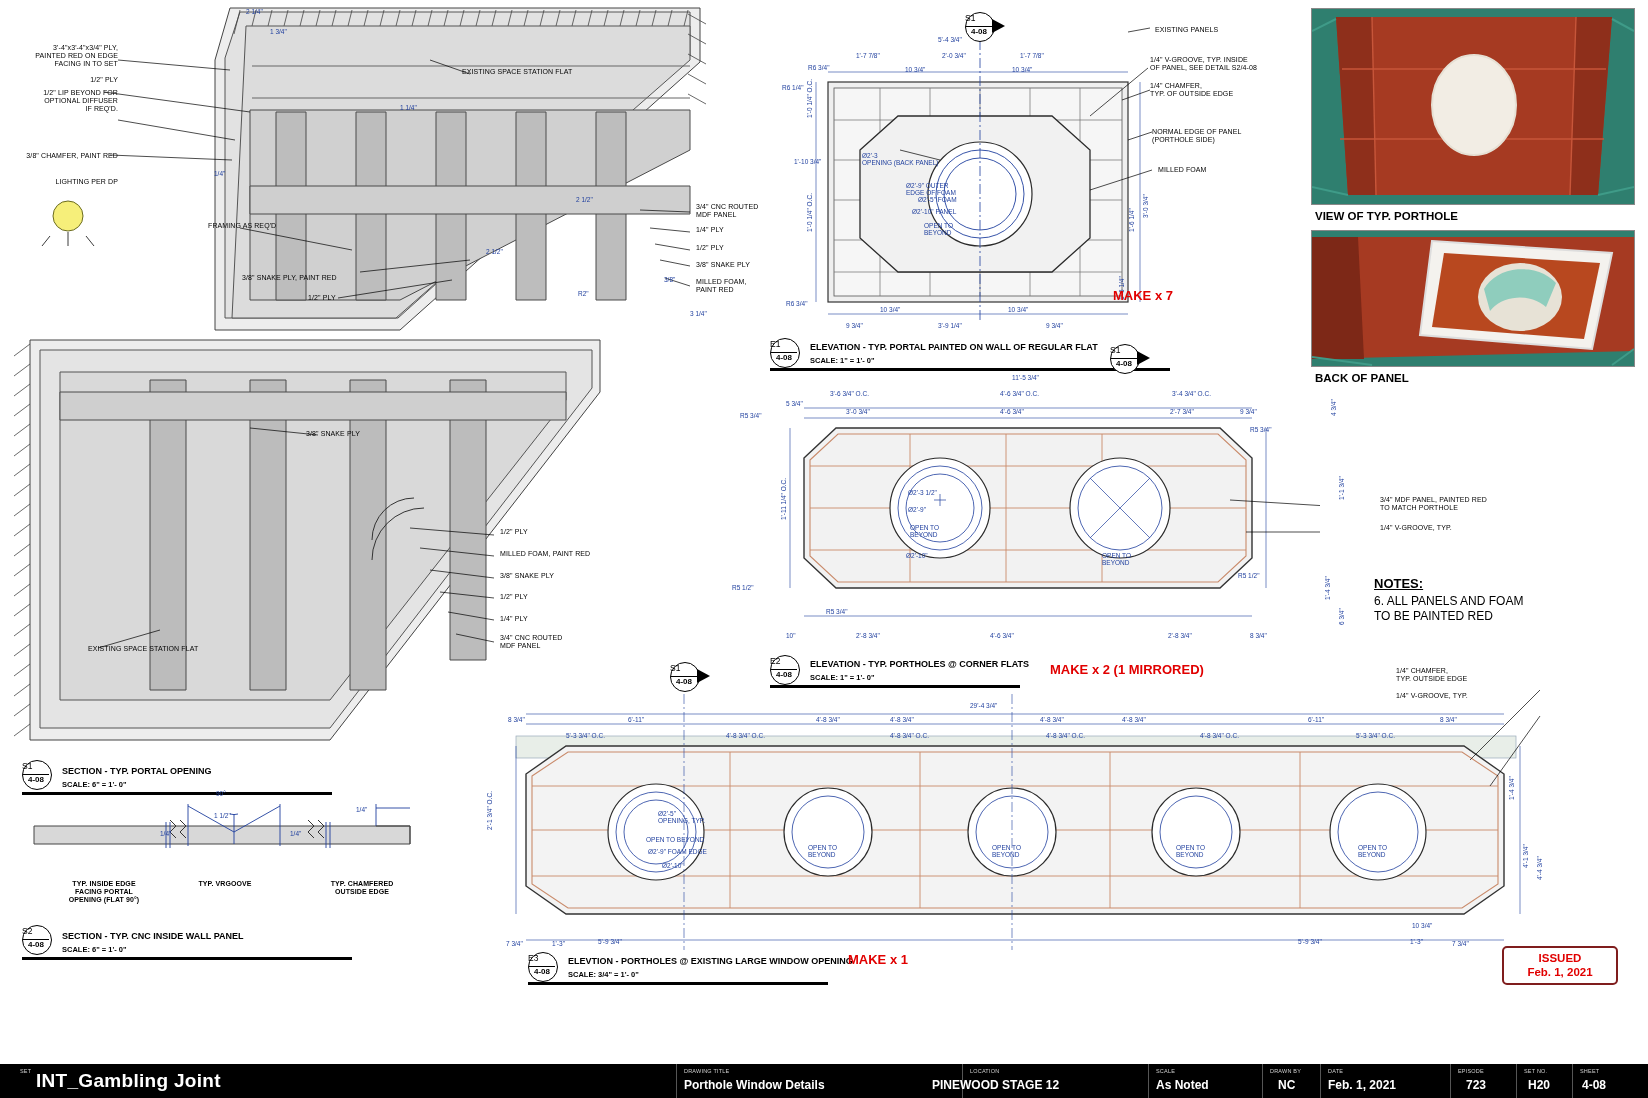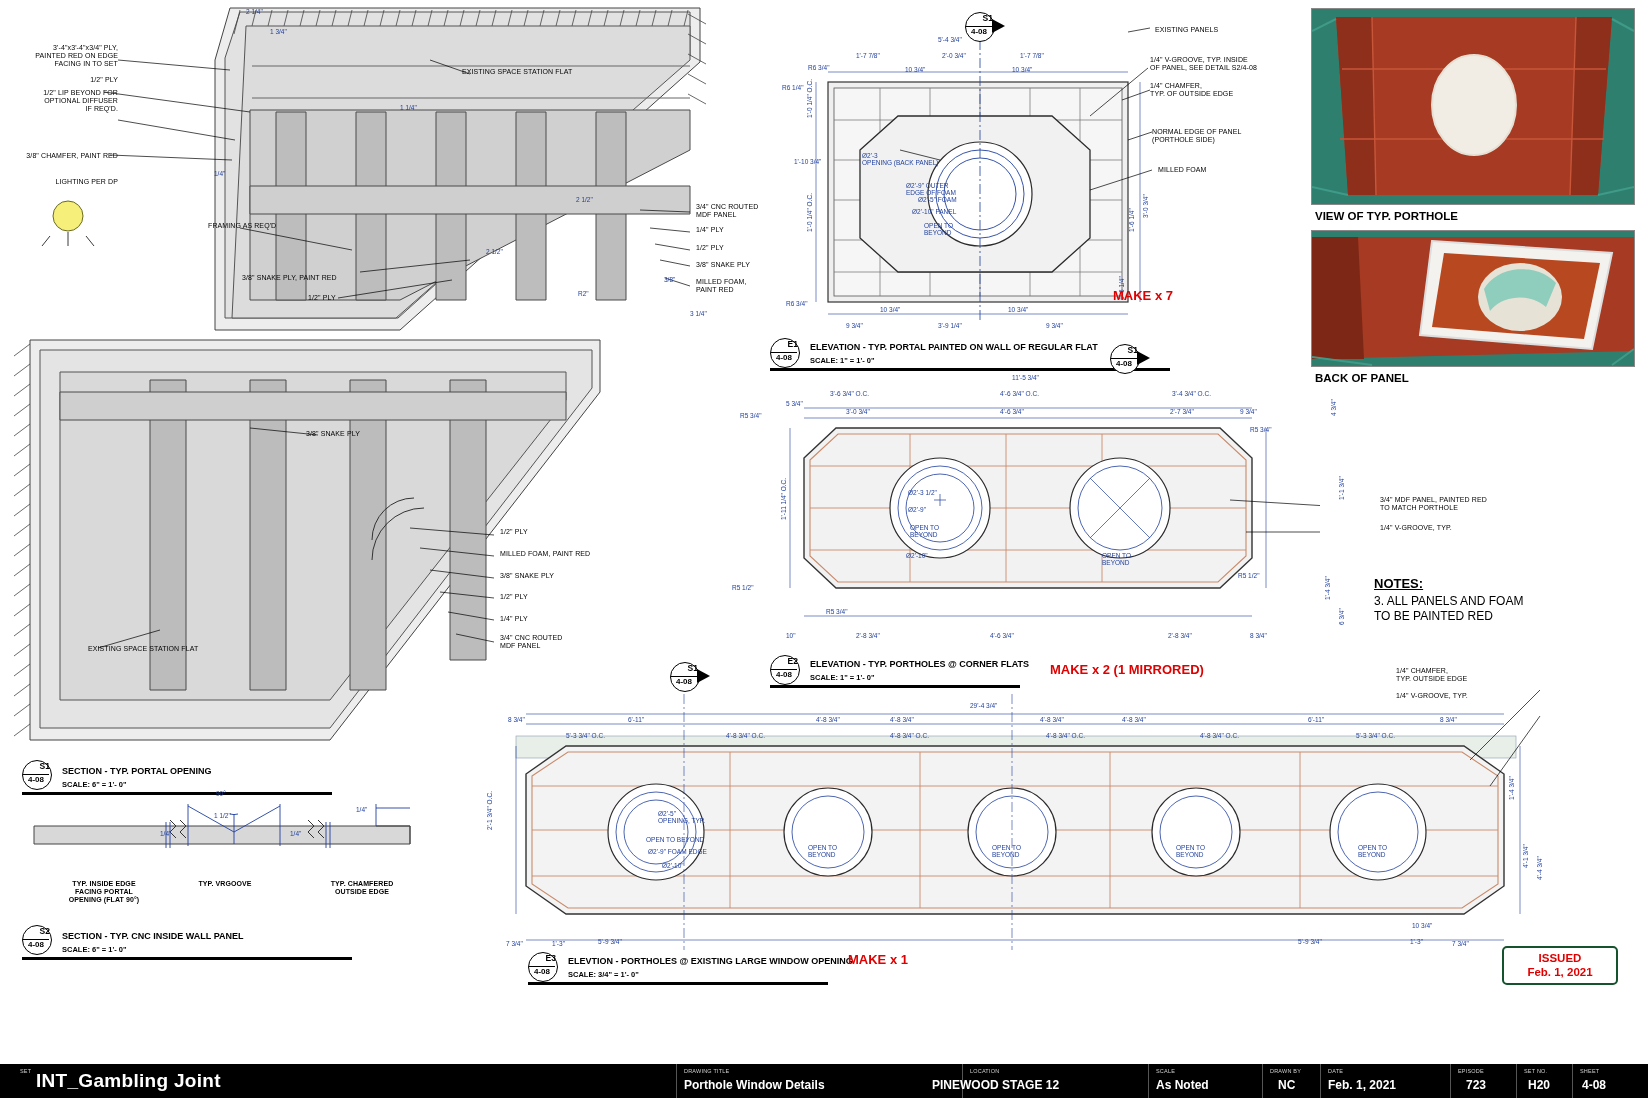--- a/index.html
+++ b/index.html
@@ -16,34 +16,34 @@
   .titlebar .name{position:absolute;left:36px;top:6px;font-size:19px;font-weight:bold;letter-spacing:.3px;}
   .tb-cell{position:absolute;top:3px;color:#fff;}
   .tb-lab{font-size:5.5px;letter-spacing:.2px;color:#cfcfcf;}
   .tb-val{font-size:12px;font-weight:bold;text-align:right;}
   .tb-sep{position:absolute;top:0;width:1px;height:34px;background:#555;}
 
   
   .bub{position:absolute;width:30px;height:30px;}
   .bub .circ{position:absolute;left:0;top:0;width:28px;height:28px;border:1.2px solid #000;border-radius:50%;background:#fff;}
   .bub .ln{position:absolute;left:1px;top:13.5px;width:26px;height:1px;background:#000;}
-  .bub .t{position:absolute;left:0;top:1px;width:28px;text-align:right;font-size:8.5px;font-weight:bold;}
+  .bub .t{position:absolute;left:0;top:1px;width:28px;text-align:left;font-size:8.5px;font-weight:normal;}
   .bub .b{position:absolute;left:0;top:15px;width:28px;text-align:center;font-size:8px;font-weight:bold;}
   .bub .arrow{position:absolute;left:27px;top:7px;width:0;height:0;border-left:13px solid #000;border-top:7px solid transparent;border-bottom:7px solid transparent;}
 
   .detlabel{position:absolute;font-size:9px;font-weight:bold;white-space:nowrap;}
   .detscale{position:absolute;font-size:7.5px;font-weight:bold;white-space:nowrap;}
   .detrule{position:absolute;height:2.5px;background:#000;}
 
   .makex{position:absolute;color:#e10000;font-weight:bold;font-size:13px;white-space:nowrap;}
 
   .notes-h{position:absolute;font-size:13px;font-weight:bold;text-decoration:underline;}
   .notes-b{position:absolute;font-size:12px;line-height:1.25;white-space:pre;}
 
-  .issued{position:absolute;border:2px solid #14532d;border-radius:5px;text-align:center;
+  .issued{position:absolute;border:2px solid #7f1d1d;border-radius:5px;text-align:center;
           color:#e10000;font-weight:bold;font-size:11.5px;line-height:1.25;padding:3px 8px;}
 
   .thumb{position:absolute;border:1px solid #888;}
   .thumbcap{position:absolute;font-size:11.5px;font-weight:bold;}
   svg{display:block;}
 </style>
 </head>
 <body>
 
 <div class="sheet">
@@ -631,21 +631,21 @@
   <ellipse cx="208" cy="66" rx="42" ry="34" fill="#e7e2d6"></ellipse>
   <path d="M172,58 a42,34 0 0,1 72,-6 l-10,24 a34,26 0 0,0 -56,4 z" fill="#7fc9b8" opacity="0.85"></path>
   <g stroke="#3f9b88" stroke-width="2" fill="none">
     <line x1="0" y1="126" x2="60" y2="134"></line>
     <line x1="322" y1="118" x2="300" y2="134"></line>
   </g>
 </svg>
 <div class="thumbcap" style="left:1315px;top:372px">BACK OF PANEL</div>
 
 <div class="notes-h" style="left:1374px;top:576px">NOTES:</div>
-<div class="notes-b" style="left:1374px;top:594px">3. ALL PANELS AND FOAM
+<div class="notes-b" style="left:1374px;top:594px">6. ALL PANELS AND FOAM
 TO BE PAINTED RED</div>
 
 <div class="issued" style="left:1502px;top:946px;width:96px">
   <div>ISSUED</div>
   <div>Feb. 1, 2021</div>
 </div>
 
 <div class="titlebar">
   <div class="tb-cell tb-lab" style="left:20px;top:4px">SET</div>
   <div class="name">INT_Gambling Joint</div>

